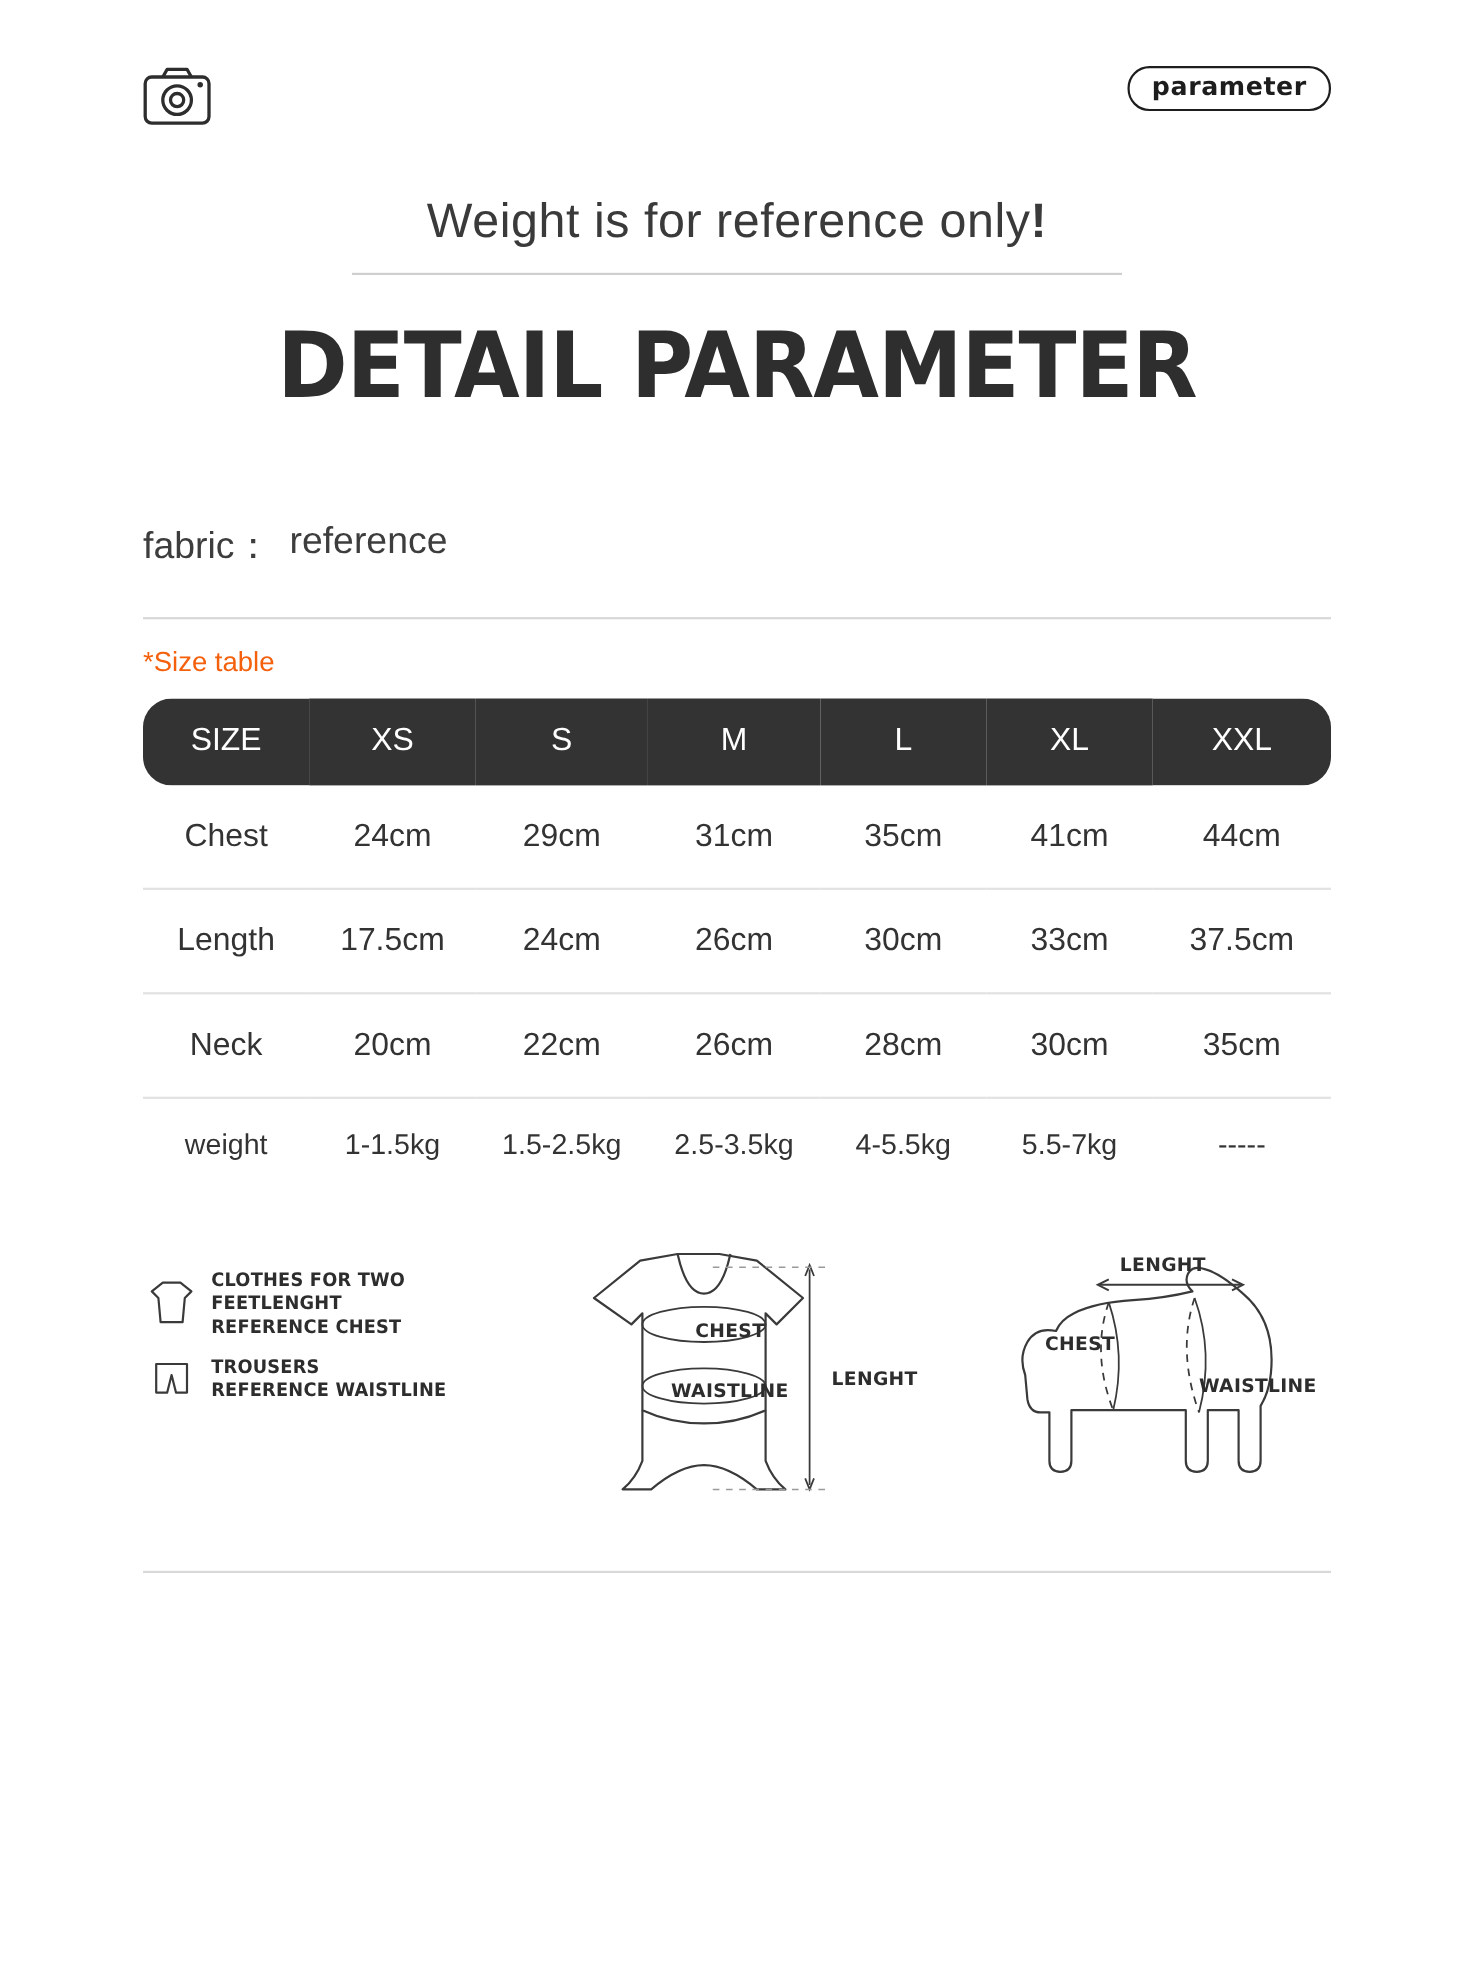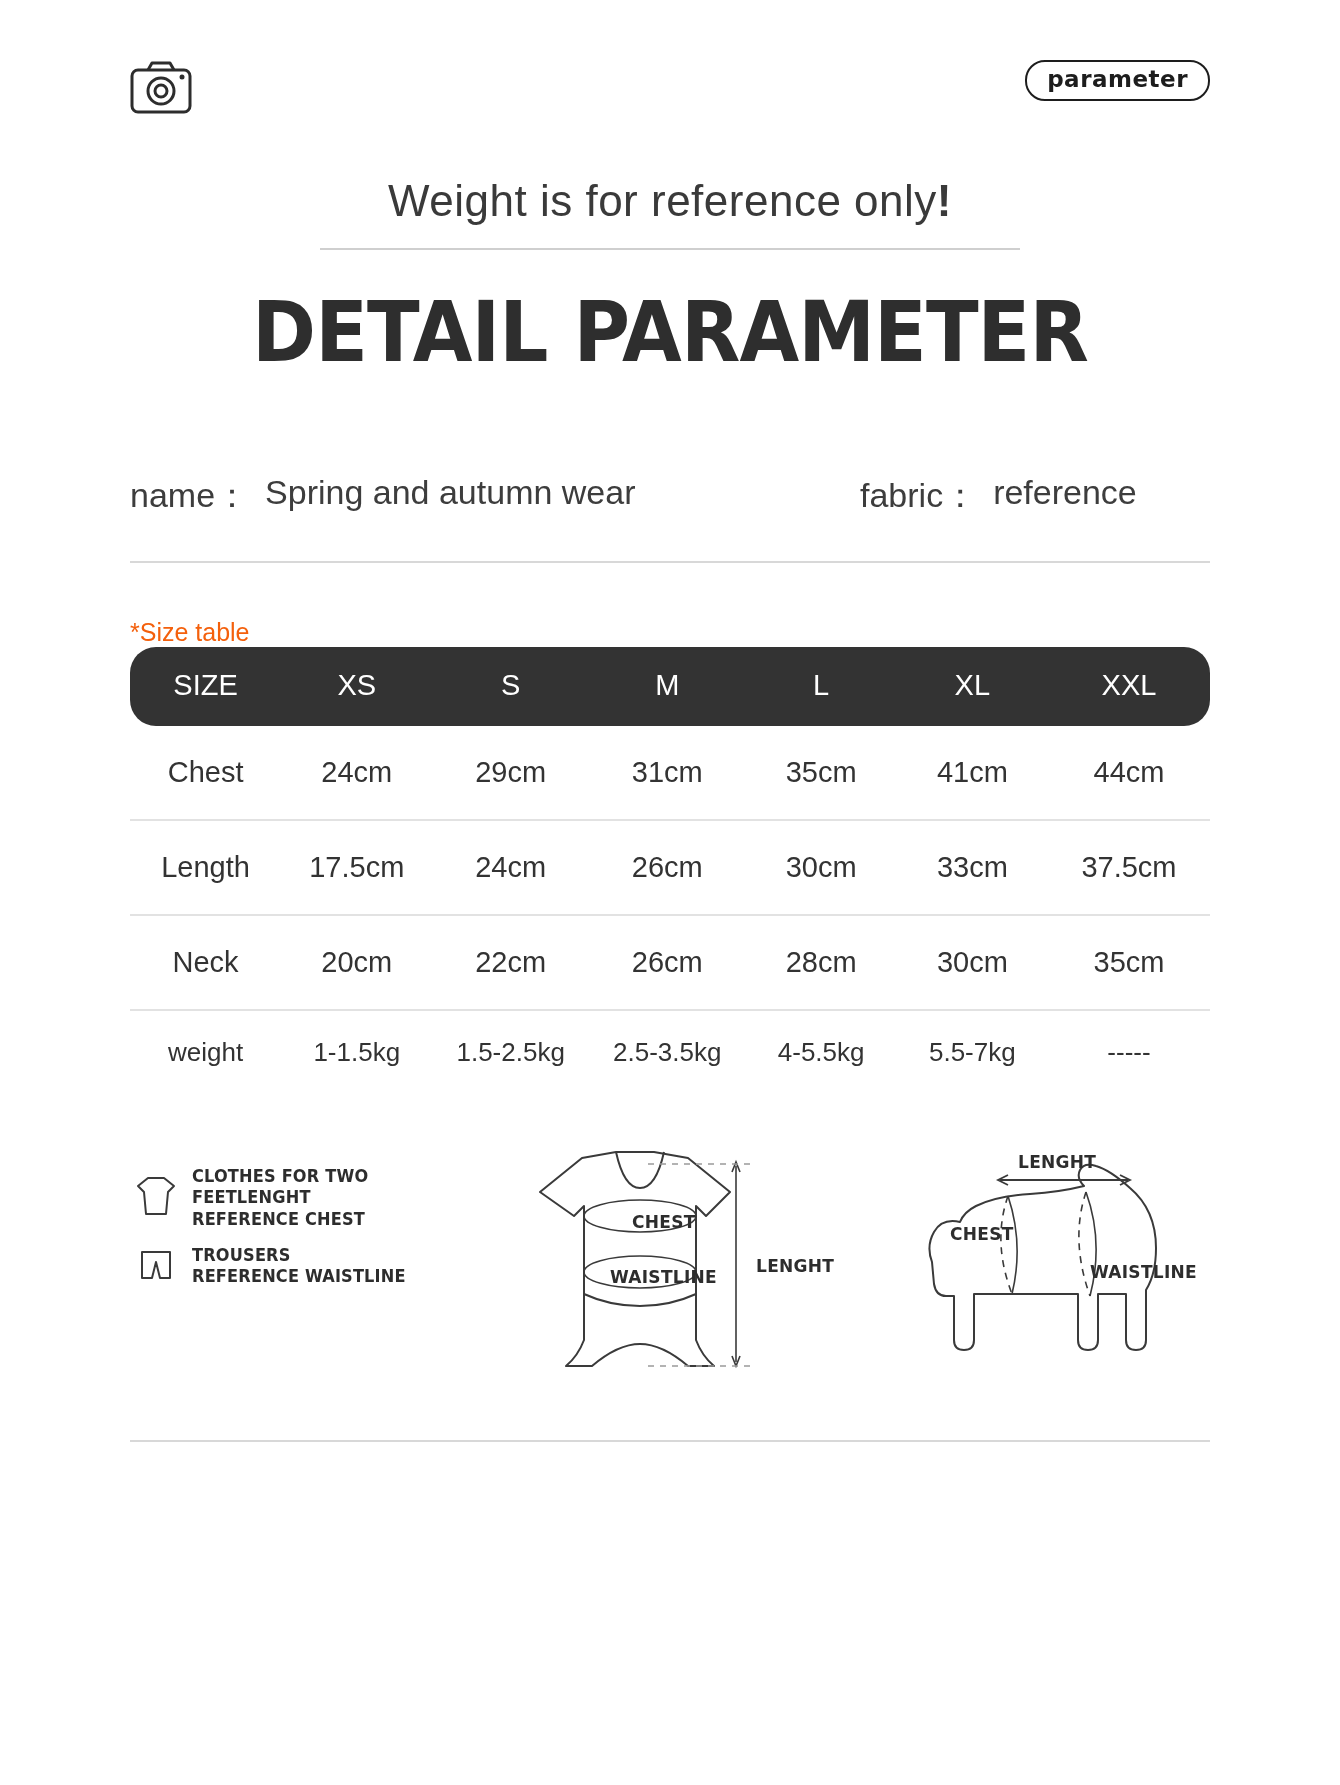--- a/index.html
+++ b/index.html
@@ -89,26 +89,27 @@
   .rule-long {
     height: 2px;
     background: #d8d8d8;
     margin-top: 42px;
   }
 
   
   .size-tag {
     color: #f4600c;
     font-size: 25px;
-    margin-top: 55px;
+    margin-top: 25px;
     font-family: "Liberation Sans", sans-serif;
   }
   table.sizes {
     width: 100%;
     border-collapse: collapse;
+    margin-top: 18px;
     table-layout: fixed;
   }
   table.sizes th, table.sizes td {
     text-align: center;
     font-size: 29px;
     font-family: "Liberation Sans", sans-serif;
     color: #333333;
     font-weight: 400;
   }
   thead tr {
@@ -202,24 +203,20 @@
     <div class="param-pill">parameter</div>
   </div>
 
   <div class="subtitle">
     <span>Weight is for reference only</span><span class="bang">!</span>
   </div>
   <div class="rule-short"></div>
   <div class="title">DETAIL PARAMETER</div>
 
   <div class="meta-row">
-    <div class="meta-left">
-      <span class="meta-label">name：</span>
-      <span class="meta-value">Spring and autumn wear</span>
-    </div>
     <div class="meta-right">
       <span class="meta-label">fabric：</span>
       <span class="meta-value">reference</span>
     </div>
   </div>
   <div class="rule-long"></div>
 
   <div class="size-tag">*Size table</div>
 
   <table class="sizes">

